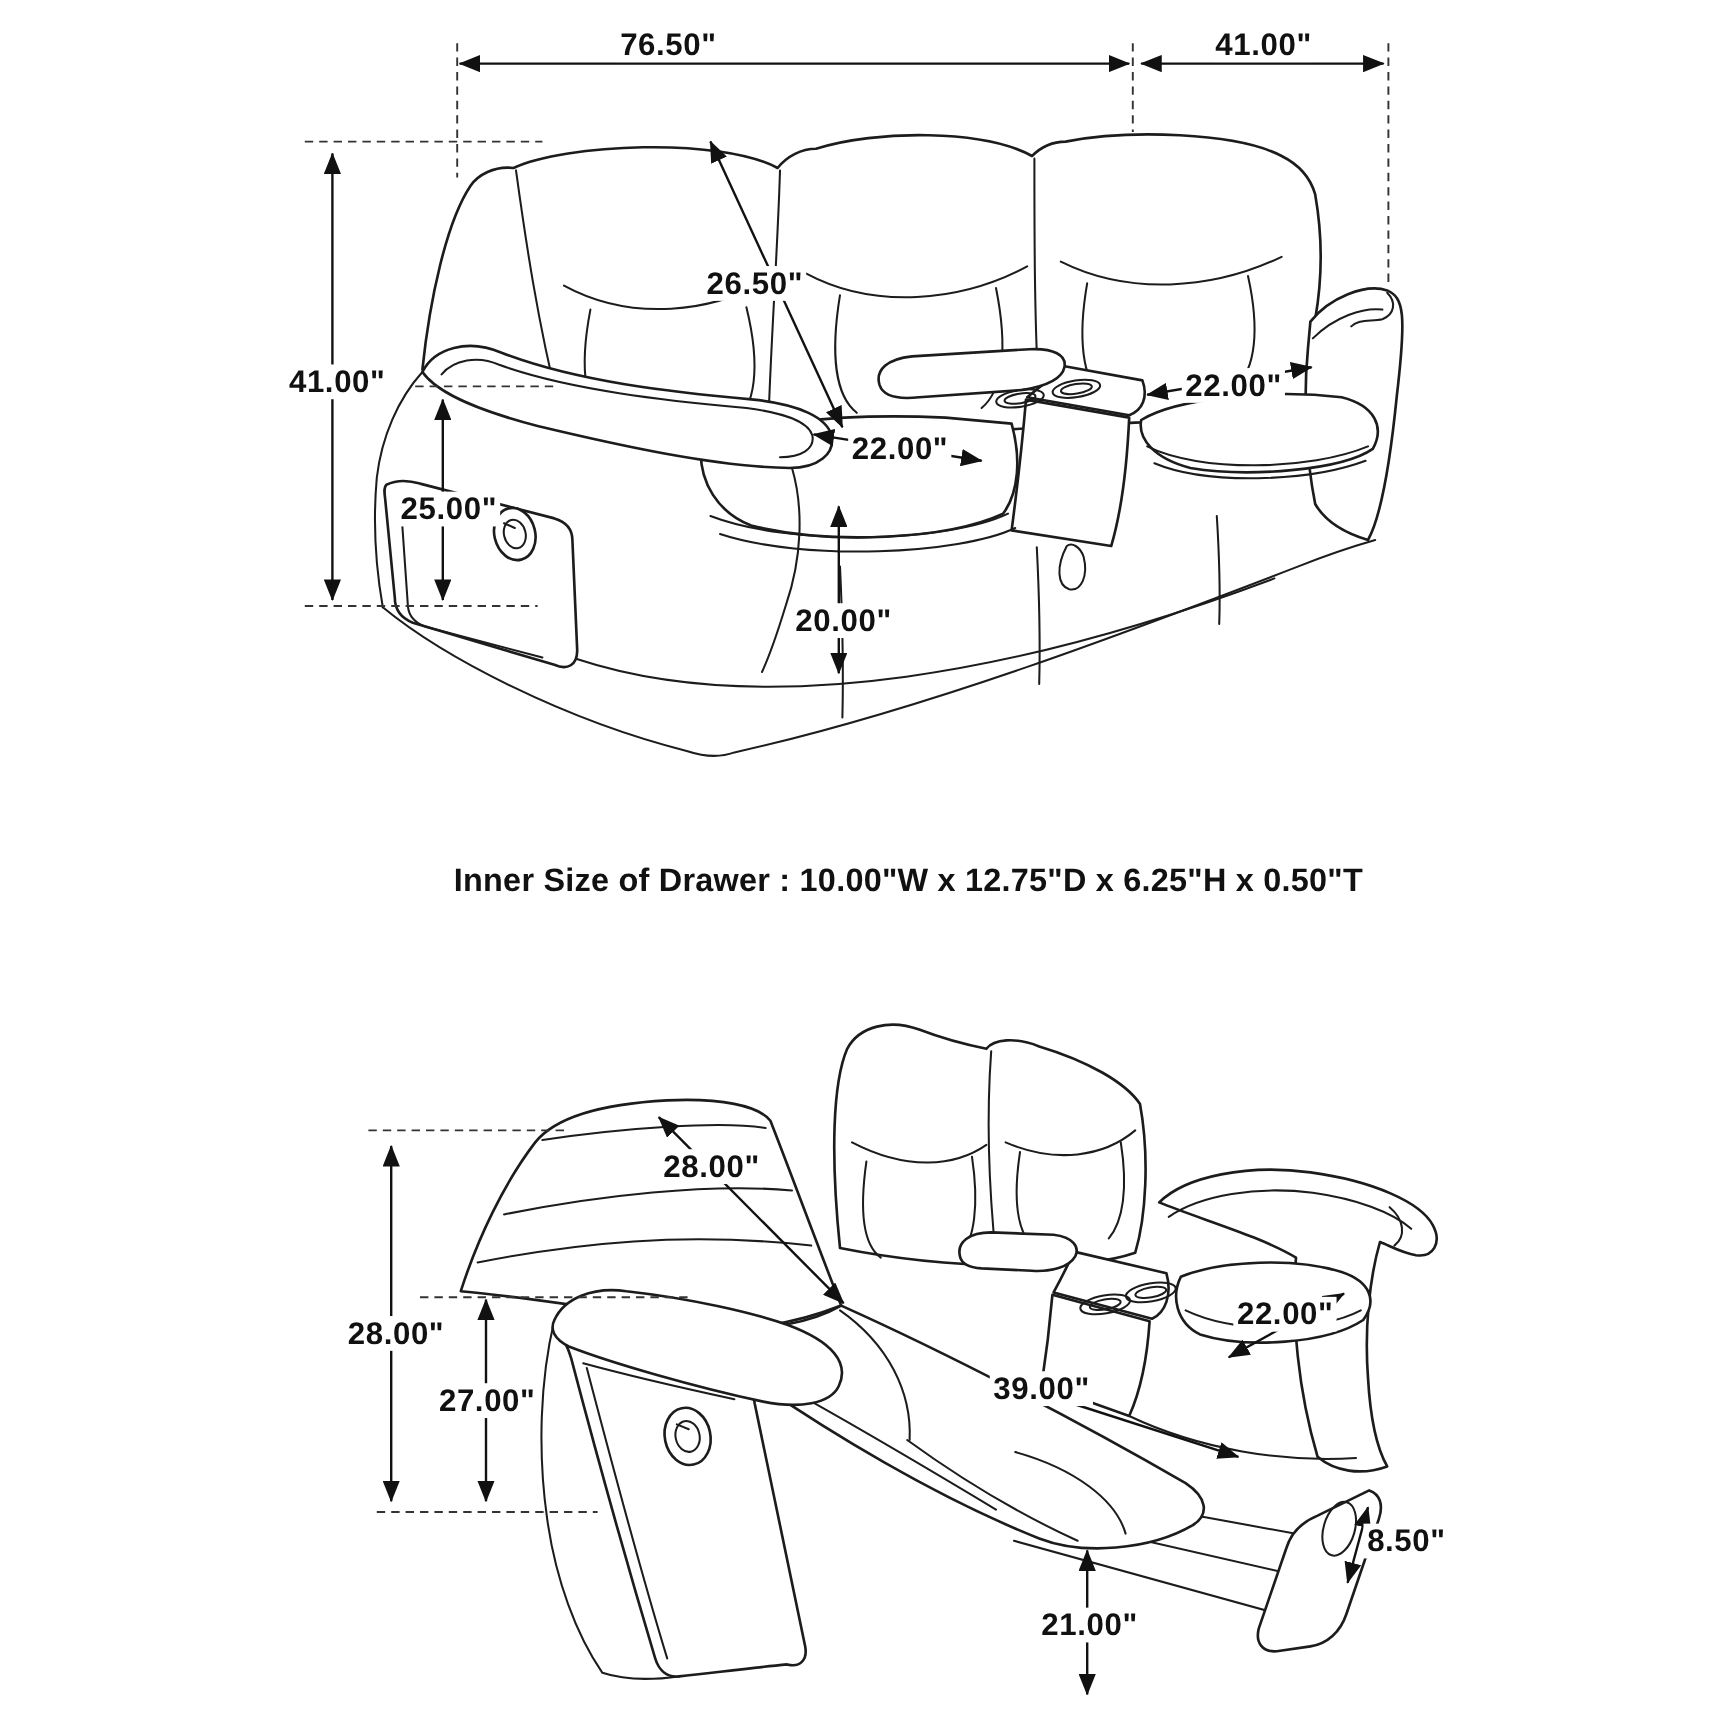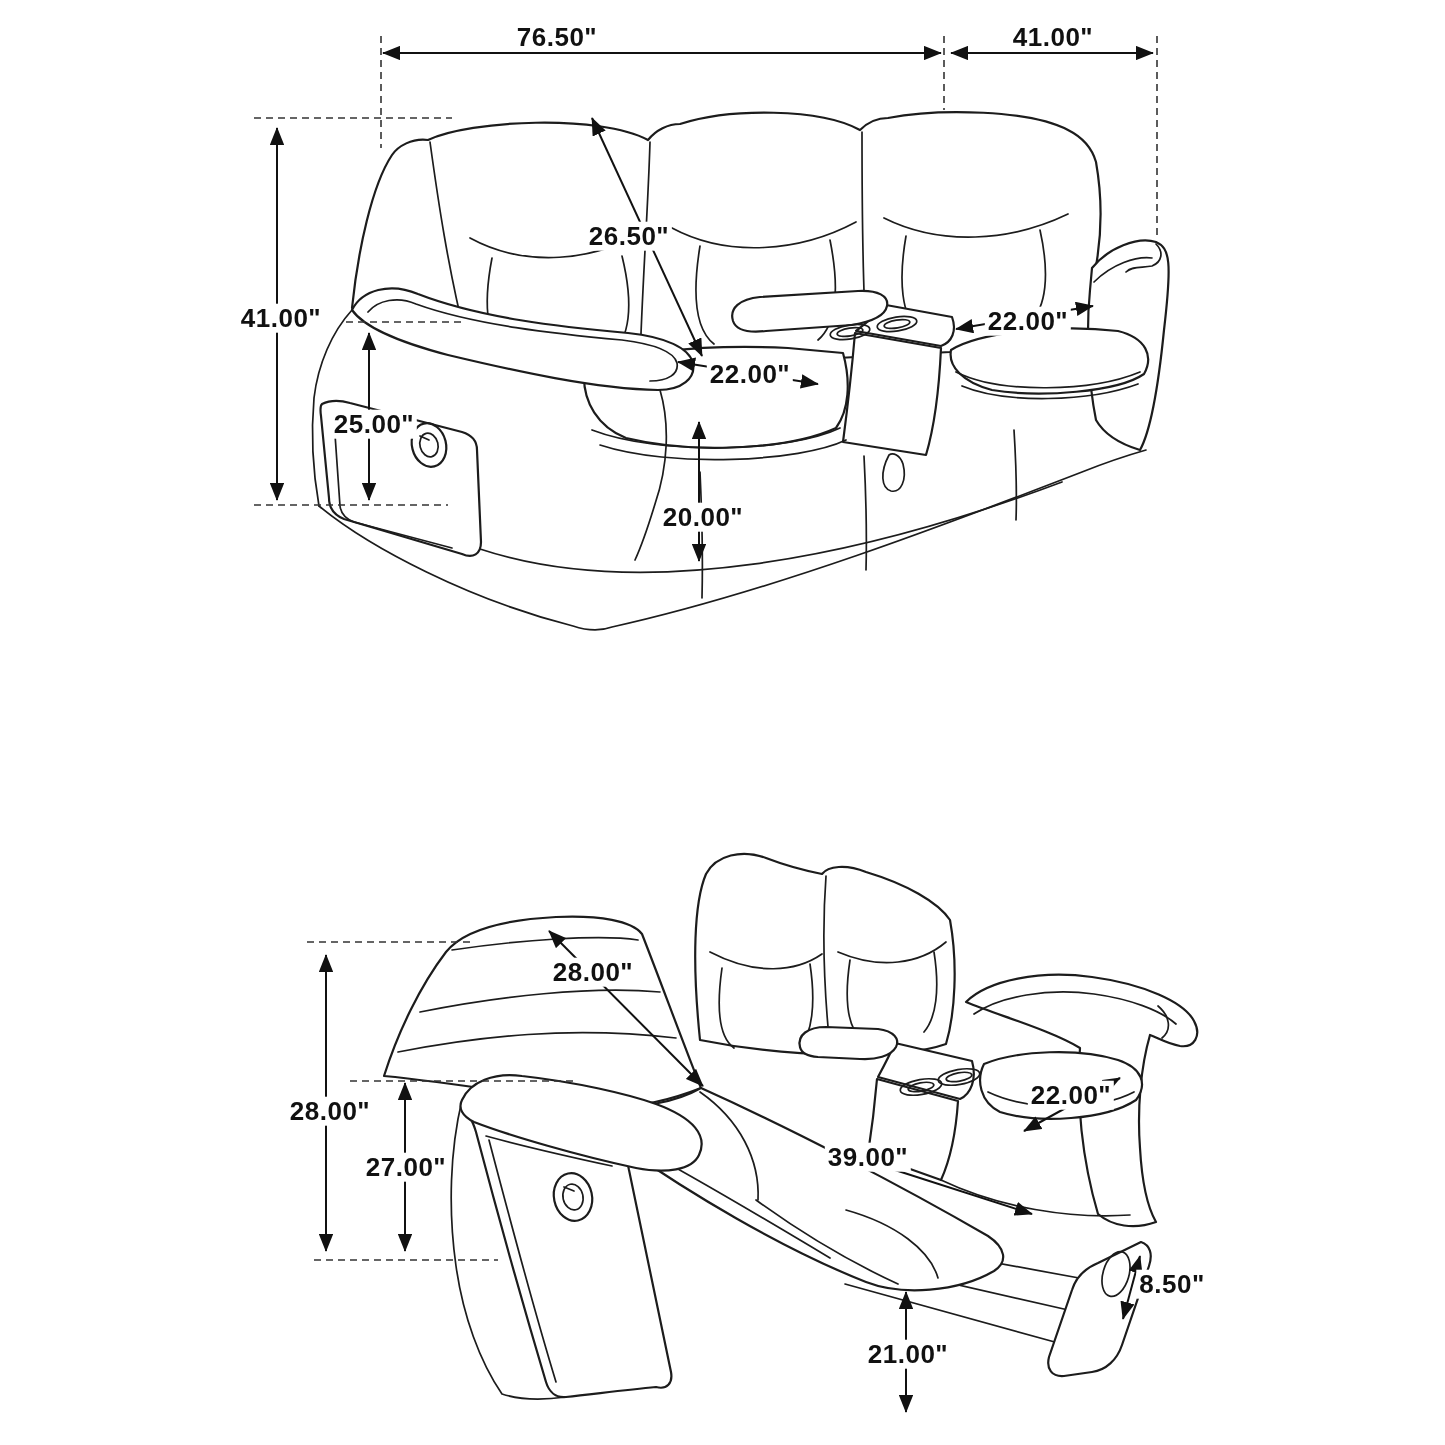--- a/index.html
+++ b/index.html
@@ -202,20 +202,21 @@
 
   <div class="dimlabel" style="left:557px;top:37px">76.50"</div>
   <div class="dimlabel" style="left:1053px;top:37px">41.00"</div>
   <div class="dimlabel" style="left:281px;top:318px">41.00"</div>
   <div class="dimlabel" style="left:374px;top:424px">25.00"</div>
   <div class="dimlabel" style="left:629px;top:236px">26.50"</div>
   <div class="dimlabel" style="left:750px;top:374px">22.00"</div>
   <div class="dimlabel" style="left:1028px;top:321px">22.00"</div>
   <div class="dimlabel" style="left:703px;top:517px">20.00"</div>
 
+  <div class="note" style="left:757px;top:734px">Inner Size of Drawer : 10.00"W x 12.75"D x 6.25"H x 0.50"T</div>
 
   <div class="dimlabel" style="left:593px;top:972px">28.00"</div>
   <div class="dimlabel" style="left:330px;top:1111px">28.00"</div>
   <div class="dimlabel" style="left:406px;top:1167px">27.00"</div>
   <div class="dimlabel" style="left:1071px;top:1095px">22.00"</div>
   <div class="dimlabel" style="left:868px;top:1157px">39.00"</div>
   <div class="dimlabel" style="left:1172px;top:1284px">8.50"</div>
   <div class="dimlabel" style="left:908px;top:1354px">21.00"</div>
 
 </div>

